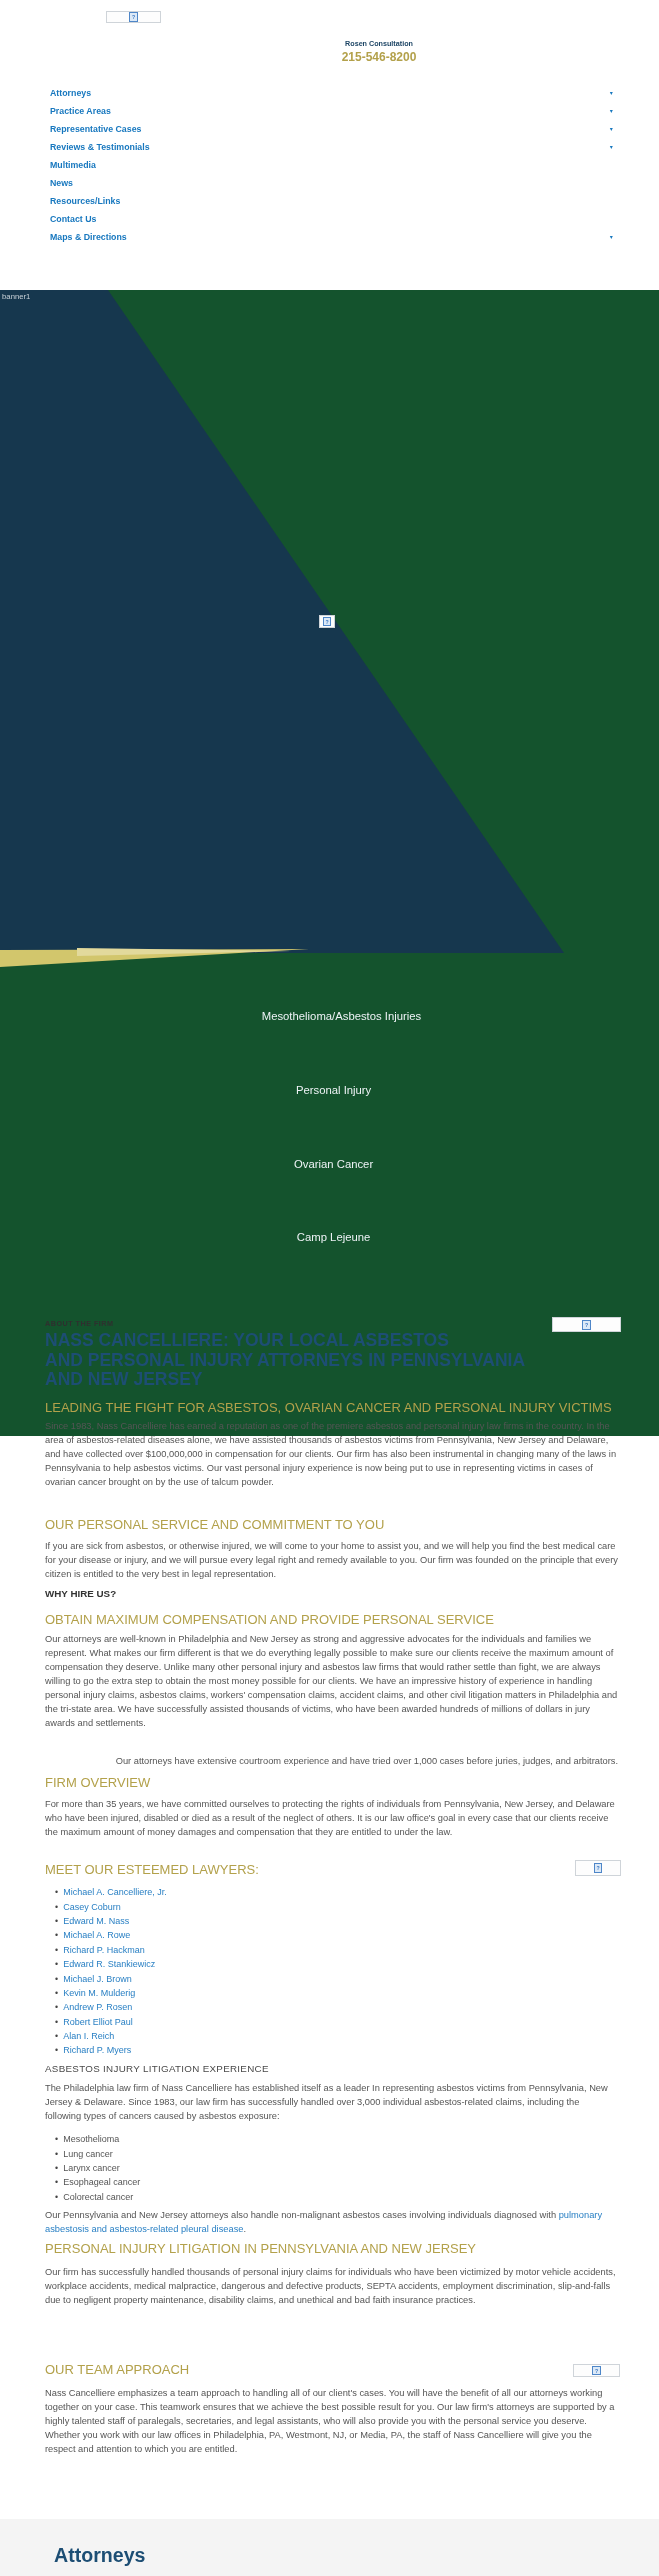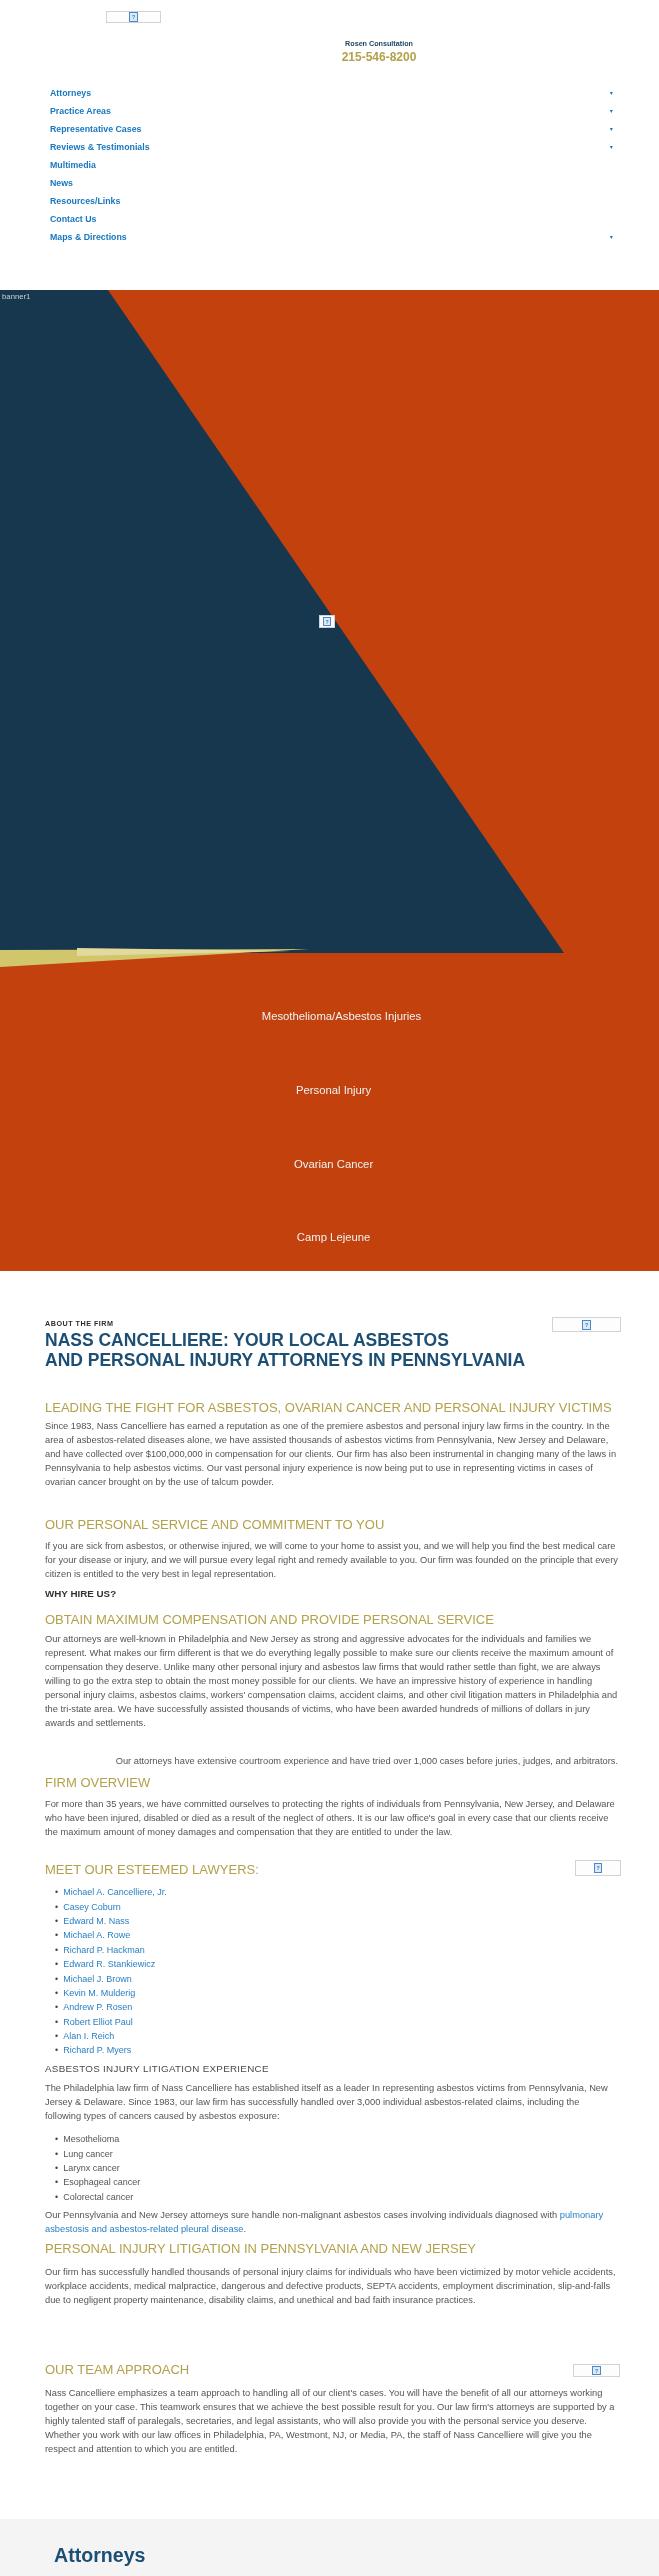--- a/index.html
+++ b/index.html
@@ -12,21 +12,21 @@
           align-items:center;justify-content:center;background:#dce9f7;font-weight:bold;}
   
   .hdr-consult{left:289px;top:39px;width:180px;text-align:center;}
   .hdr-consult .lbl{font-size:7.2px;font-weight:bold;color:#1d4565;}
   .hdr-consult .tel{font-size:12px;font-weight:bold;color:#b3a14b;margin-top:1.5px;}
   .topnav{left:50px;top:84px;width:609px;list-style:none;margin:0;padding:0;}
   .topnav li{position:relative;height:18px;display:flex;align-items:center;}
   .topnav a{font-size:8.8px;font-weight:bold;color:#1878bf;text-decoration:none;}
   .caret{position:absolute;right:45px;font-size:5.2px;color:#1878bf;}
   
-  .hero{left:0;top:290px;width:659px;height:981px;background:#c2410c;overflow:hidden;}
+  .hero{left:0;top:290px;width:659px;height:1146px;background:#14532d;overflow:hidden;}
   .hero-dark{position:absolute;left:0;top:0;width:659px;height:981px;background:#16374e;
              clip-path:polygon(0 0,108px 0,564px 663px,0 663px);}
   .hero-gold1{position:absolute;left:0;top:0;width:659px;height:981px;background:#d2c66c;
              clip-path:polygon(0 660px,309px 659px,0 677px);}
   .hero-gold2{position:absolute;left:0;top:0;width:659px;height:981px;background:#e2d99c;
              clip-path:polygon(77px 658px,291px 661px,77px 666px);}
   .banner-alt{position:absolute;left:2.1px;top:1.5px;font-size:7.7px;color:#c8d1d8;}
   .hero-menu a{position:absolute;left:0;width:659px;padding-left:8.2px;box-sizing:border-box;text-align:center;
              color:#eef3f6;font-size:11.3px;text-decoration:none;display:block;}
   
@@ -108,20 +108,21 @@
       <a href="#" style="top:794px;">Personal Injury</a>
       <a href="#" style="top:868px;">Ovarian Cancer</a>
       <a href="#" style="top:941px;">Camp Lejeune</a>
     </nav>
   </div>
 
   <div class="ab sm-label" style="top:1319px;">ABOUT THE FIRM</div>
   <h1 class="ab h1" style="top:1331px;margin:0;">
     <span style="display:block;">NASS CANCELLIERE: YOUR LOCAL ASBESTOS</span>
     <span style="display:block;">AND PERSONAL INJURY ATTORNEYS IN PENNSYLVANIA</span>
+    <span style="display:block;">AND NEW JERSEY</span>
   </h1>
   <span class="bimg" style="left:552px;top:1317px;width:67px;height:13.4px;">
       <span class="bglyph">?</span>
     </span>
 
   <div class="ab h2gold" style="top:1400px;">LEADING THE FIGHT FOR ASBESTOS, OVARIAN CANCER AND PERSONAL INJURY VICTIMS</div>
   <p class="ab para" style="top:1419px;">Since 1983, Nass Cancelliere has earned a reputation as one of the premiere asbestos and personal injury law firms in the country. In the area of asbestos-related diseases alone, we have assisted thousands of asbestos victims from Pennsylvania, New Jersey and Delaware, and have collected over $100,000,000 in compensation for our clients. Our firm has also been instrumental in changing many of the laws in Pennsylvania to help asbestos victims. Our vast personal injury experience is now being put to use in representing victims in cases of ovarian cancer brought on by the use of talcum powder.</p>
 
   <div class="ab h2gold" style="top:1517px;">OUR PERSONAL SERVICE AND COMMITMENT TO YOU</div>
   <p class="ab para" style="top:1539px;">If you are sick from asbestos, or otherwise injured, we will come to your home to assist you, and we will help you find the best medical care for your disease or injury, and we will pursue every legal right and remedy available to you. Our firm was founded on the principle that every citizen is entitled to the very best in legal representation.</p>
@@ -182,21 +183,21 @@
   <p class="ab para" style="top:2081px;">The Philadelphia law firm of Nass Cancelliere has established itself as a leader In representing asbestos victims from Pennsylvania, New Jersey &amp; Delaware. Since 1983, our law firm has successfully handled over 3,000 individual asbestos-related claims, including the following types of cancers caused by asbestos exposure:</p>
 
   <ul class="cancer-list abs" style="left:55px;top:2132px;">
     <li>Mesothelioma</li>
     <li>Lung cancer</li>
     <li>Larynx cancer</li>
     <li>Esophageal cancer</li>
     <li>Colorectal cancer</li>
   </ul>
 
-  <p class="ab para" style="top:2208px;"><span>Our Pennsylvania and New Jersey attorneys sure handle non-malignant asbestos cases involving individuals diagnosed with </span><a href="#" class="blue-link">pulmonary asbestosis and asbestos-related pleural disease</a><span>.</span></p>
+  <p class="ab para" style="top:2208px;"><span>Our Pennsylvania and New Jersey attorneys also handle non-malignant asbestos cases involving individuals diagnosed with </span><a href="#" class="blue-link">pulmonary asbestosis and asbestos-related pleural disease</a><span>.</span></p>
 
   <div class="ab h2gold" style="top:2241px;">PERSONAL INJURY LITIGATION IN PENNSYLVANIA AND NEW JERSEY</div>
   <p class="ab para" style="top:2265px;">Our firm has successfully handled thousands of personal injury claims for individuals who have been victimized by motor vehicle accidents, workplace accidents, medical malpractice, dangerous and defective products, SEPTA accidents, employment discrimination, slip-and-falls due to negligent property maintenance, disability claims, and unethical and bad faith insurance practices.</p>
 
   <div class="ab h2gold" style="top:2362px;">OUR TEAM APPROACH</div>
   <span class="bimg" style="left:573px;top:2364px;width:45px;height:11.3px;">
       <span class="bglyph">?</span>
     </span>
   <p class="ab para" style="top:2386px;">Nass Cancelliere emphasizes a team approach to handling all of our client's cases. You will have the benefit of all our attorneys working together on your case. This teamwork ensures that we achieve the best possible result for you. Our law firm's attorneys are supported by a highly talented staff of paralegals, secretaries, and legal assistants, who will also provide you with the personal service you deserve. Whether you work with our law offices in Philadelphia, PA, Westmont, NJ, or Media, PA, the staff of Nass Cancelliere will give you the respect and attention to which you are entitled.</p>
 

